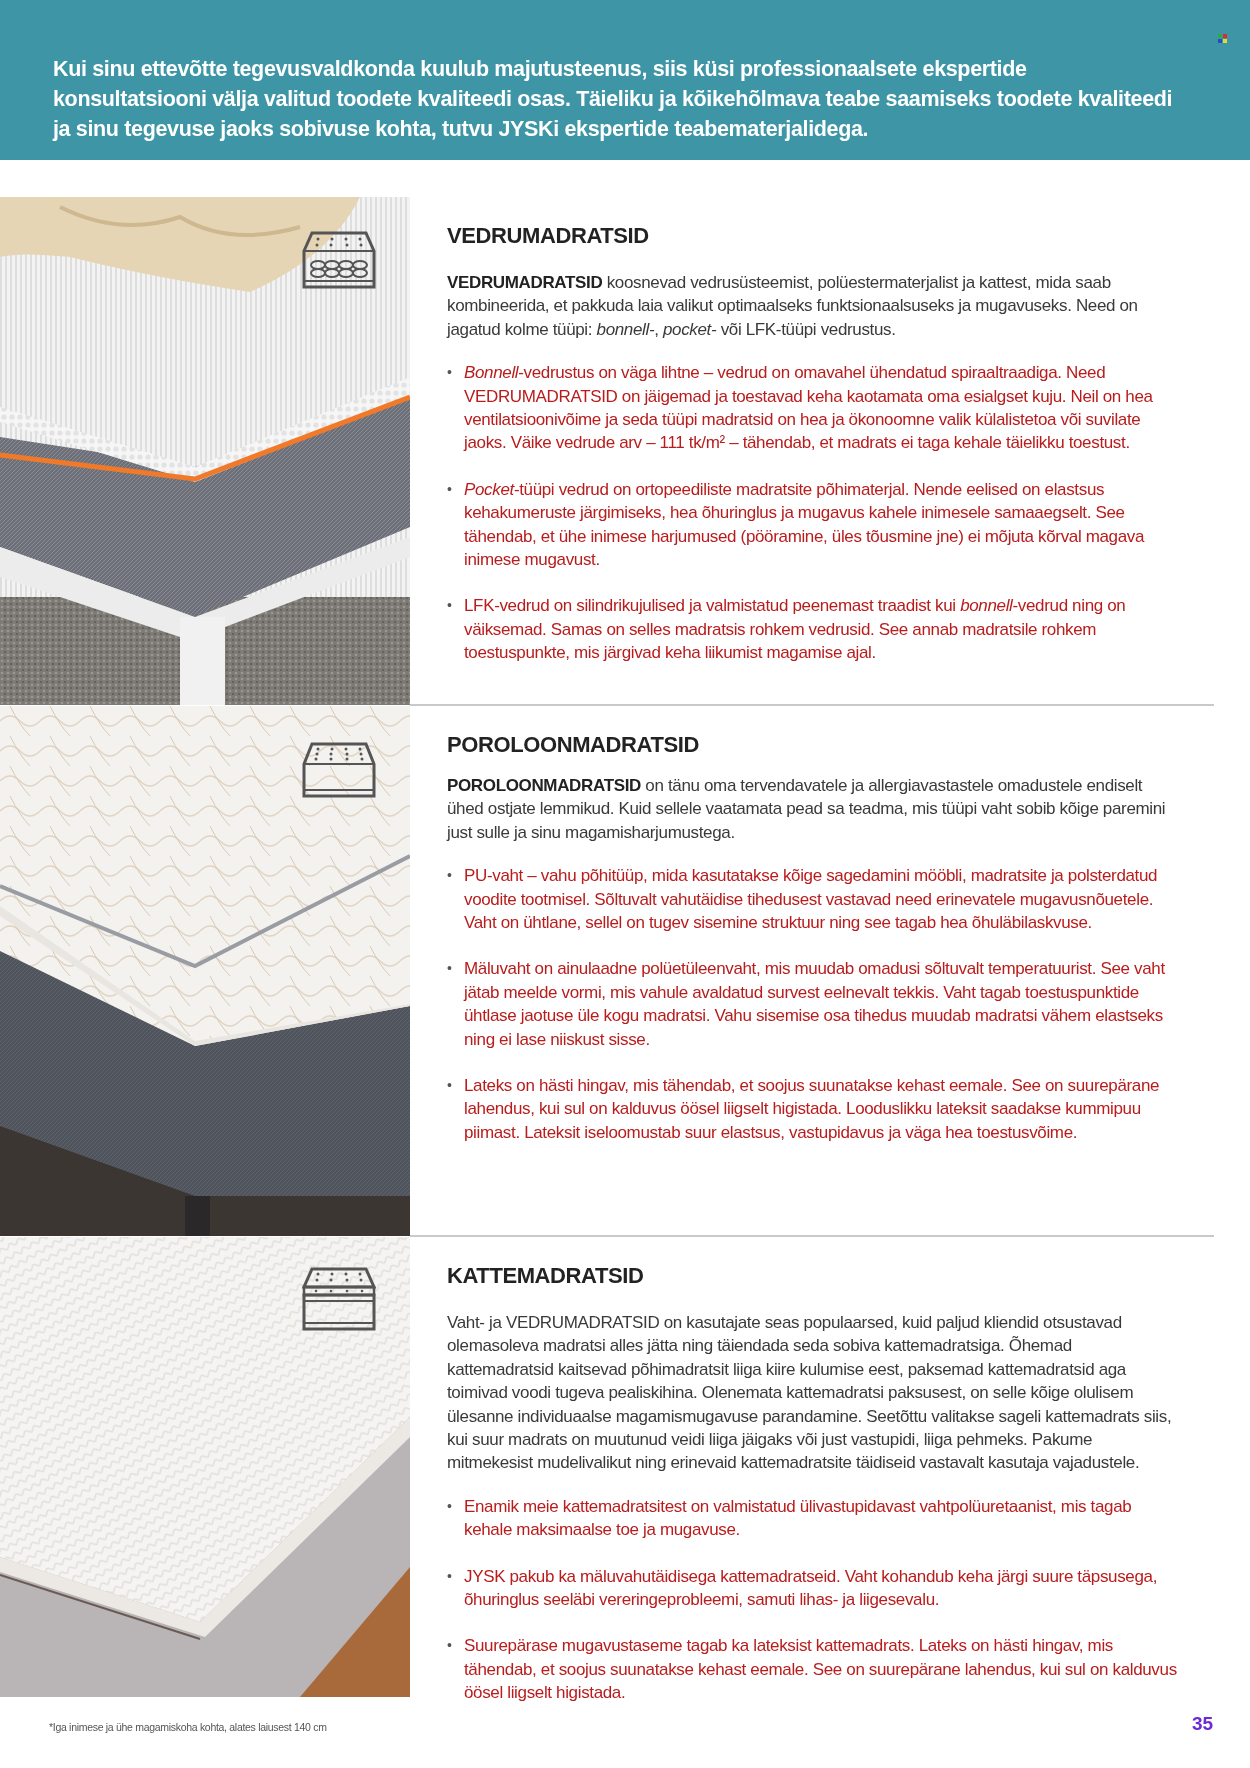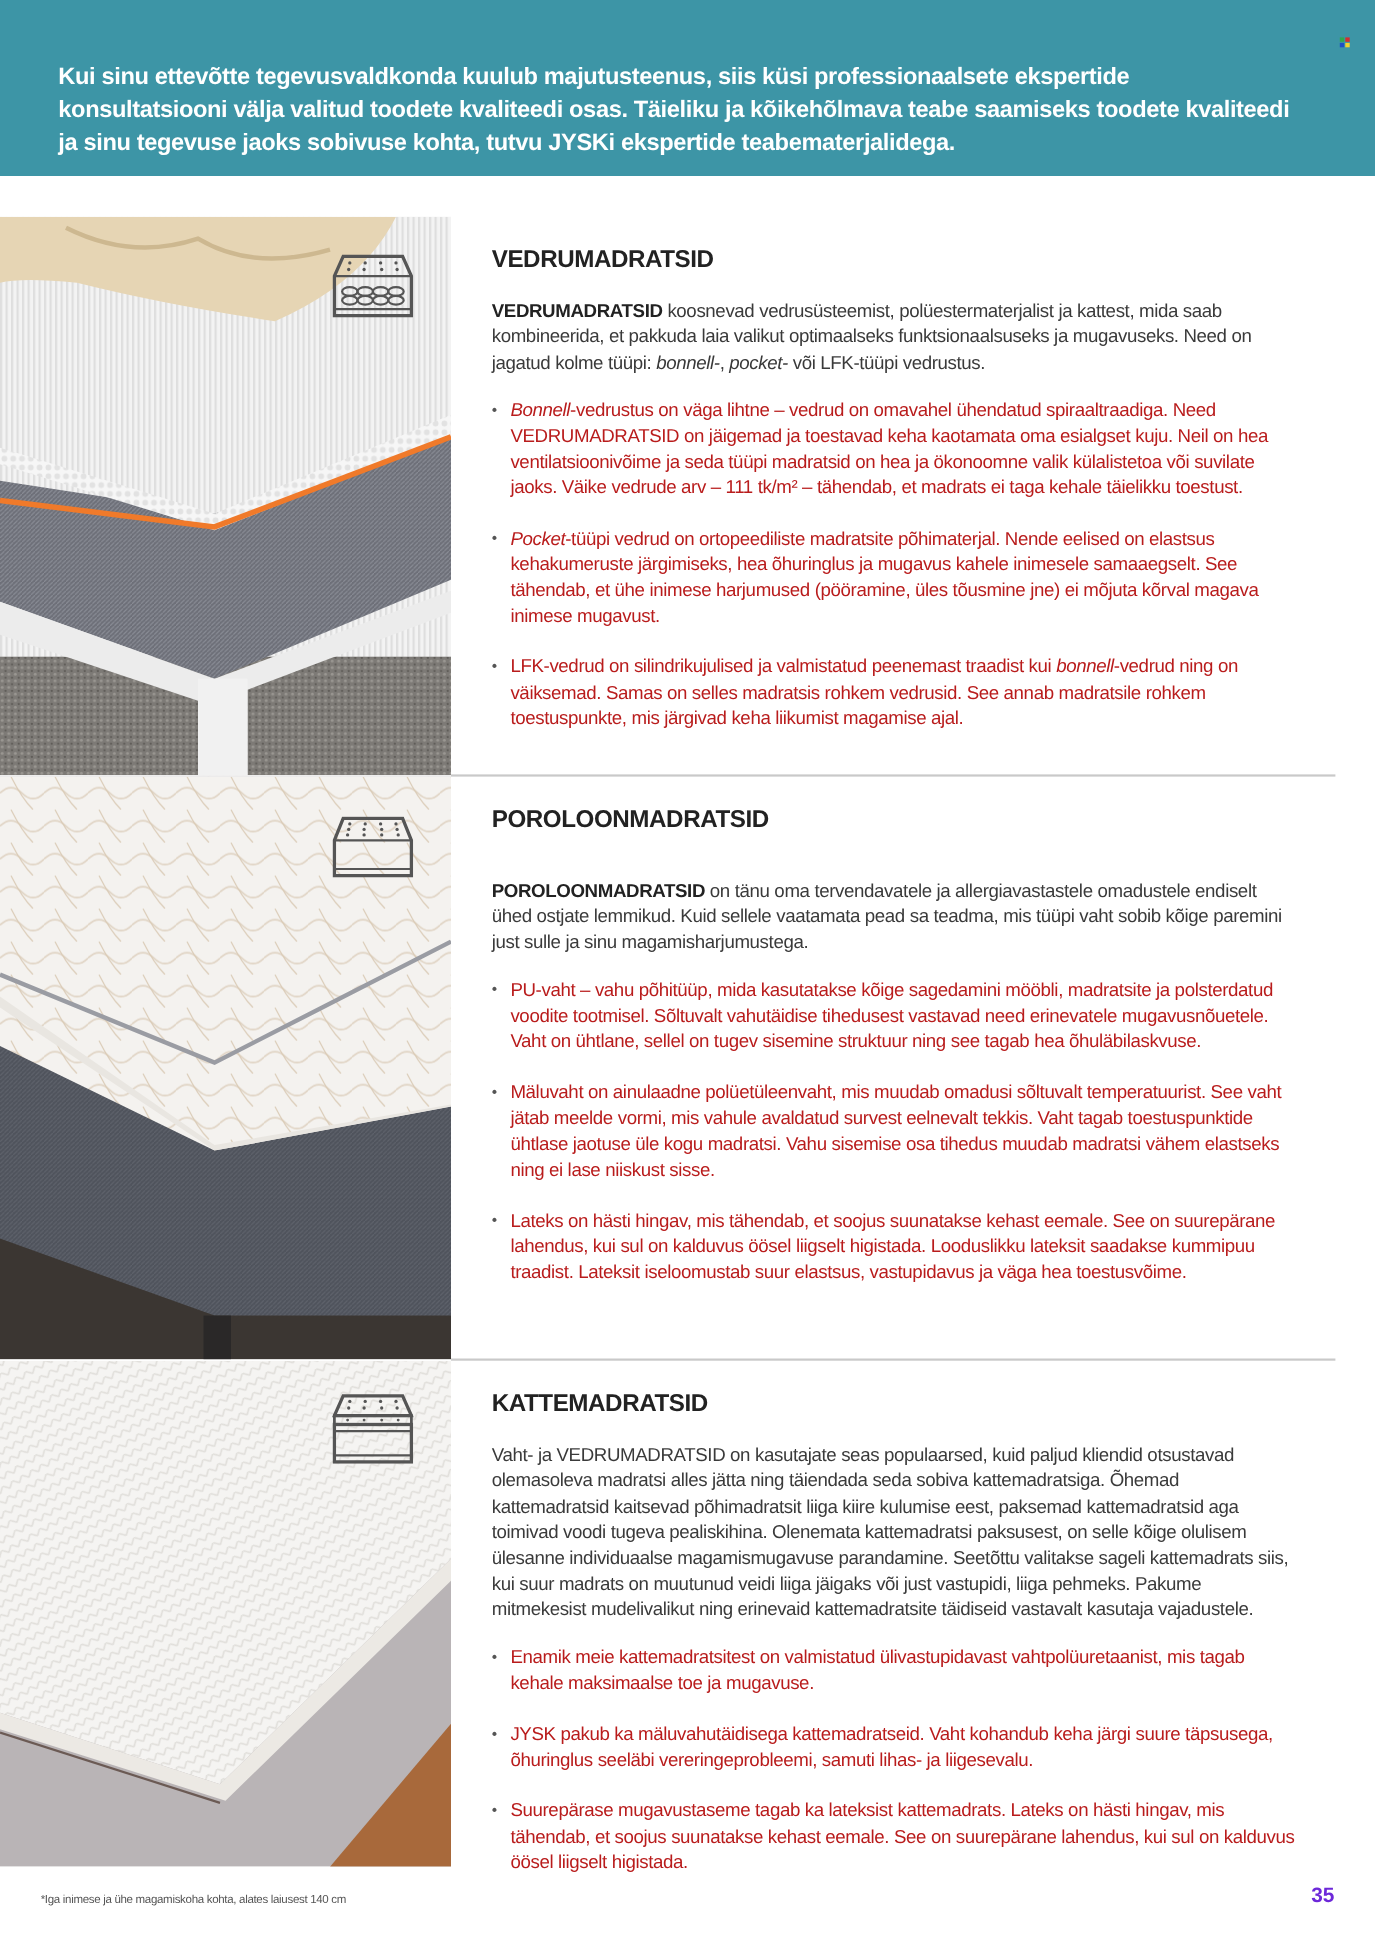--- a/index.html
+++ b/index.html
@@ -46,21 +46,21 @@
     font-size: 17px; line-height: 23.4px; color: #b91c1c; letter-spacing: -0.35px;
     margin-bottom: 23px;
   }
   ul.bullets li::before {
     content: "•"; position: absolute; left: 0; top: 0; color: #555555; font-size: 14px;
   }
   .divider {
     position: absolute; left: 410px; width: 804px; height: 2px; background: #c9c9c9;
   }
   .footnote {
-    position: absolute; left: 37px; top: 1721px; font-size: 10.5px; color: #555555;
+    position: absolute; left: 49px; top: 1721px; font-size: 10.5px; color: #555555;
     letter-spacing: -0.3px;
     text-align: right;
   }
   .page-number {
     position: absolute; left: 1192px; top: 1713px; font-size: 19px; font-weight: bold;
     color: #6d28d9;
   }
   .ital { font-style: italic; }
 </style>
 </head>
@@ -187,25 +187,25 @@
           <circle cx="59" cy="12" r="1.5"></circle>
       <circle cx="14" cy="17" r="1.5"></circle>
           <circle cx="29" cy="17" r="1.5"></circle>
           <circle cx="45" cy="17" r="1.5"></circle>
           <circle cx="60" cy="17" r="1.5"></circle>
         </g>
     </svg>
   </div>
   <div class="content" style="top:26px;">
     <h2 class="sec-title">POROLOONMADRATSID</h2>
-    <p class="intro" style="margin-top:40px; margin-bottom:20px;"><b>POROLOONMADRATSID</b><span> on tänu oma tervendavatele ja allergiavastastele omadustele endiselt ühed ostjate lemmikud. Kuid sellele vaatamata pead sa teadma, mis tüüpi vaht sobib kõige paremini just sulle ja sinu magamisharjumustega.</span></p>
+    <p class="intro" style="margin-top:16px; margin-bottom:20px;"><b>POROLOONMADRATSID</b><span> on tänu oma tervendavatele ja allergiavastastele omadustele endiselt ühed ostjate lemmikud. Kuid sellele vaatamata pead sa teadma, mis tüüpi vaht sobib kõige paremini just sulle ja sinu magamisharjumustega.</span></p>
     <ul class="bullets">
       <li>PU-vaht – vahu põhitüüp, mida kasutatakse kõige sagedamini mööbli, madratsite ja polsterdatud voodite tootmisel. Sõltuvalt vahutäidise tihedusest vastavad need erinevatele mugavusnõuetele. Vaht on ühtlane, sellel on tugev sisemine struktuur ning see tagab hea õhuläbilaskvuse.</li>
       <li>Mäluvaht on ainulaadne polüetüleenvaht, mis muudab omadusi sõltuvalt temperatuurist. See vaht jätab meelde vormi, mis vahule avaldatud survest eelnevalt tekkis. Vaht tagab toestuspunktide ühtlase jaotuse üle kogu madratsi. Vahu sisemise osa tihedus muudab madratsi vähem elastseks ning ei lase niiskust sisse.</li>
-      <li>Lateks on hästi hingav, mis tähendab, et soojus suunatakse kehast eemale. See on suurepärane lahendus, kui sul on kalduvus öösel liigselt higistada. Looduslikku lateksit saadakse kummipuu traadist. Lateksit iseloomustab suur elastsus, vastupidavus ja väga hea toestusvõime.</li>
+      <li>Lateks on hästi hingav, mis tähendab, et soojus suunatakse kehast eemale. See on suurepärane lahendus, kui sul on kalduvus öösel liigselt higistada. Looduslikku lateksit saadakse kummipuu piimast. Lateksit iseloomustab suur elastsus, vastupidavus ja väga hea toestusvõime.</li>
     </ul>
   </div>
 </div>
 
 <div class="divider" style="top:1235px;"></div>
 
 <div class="section" style="top:1237px; height:460px;">
   <div class="photo" style="height:460px;">
     <svg width="410" height="460" viewBox="0 0 410 460">
       <defs>

